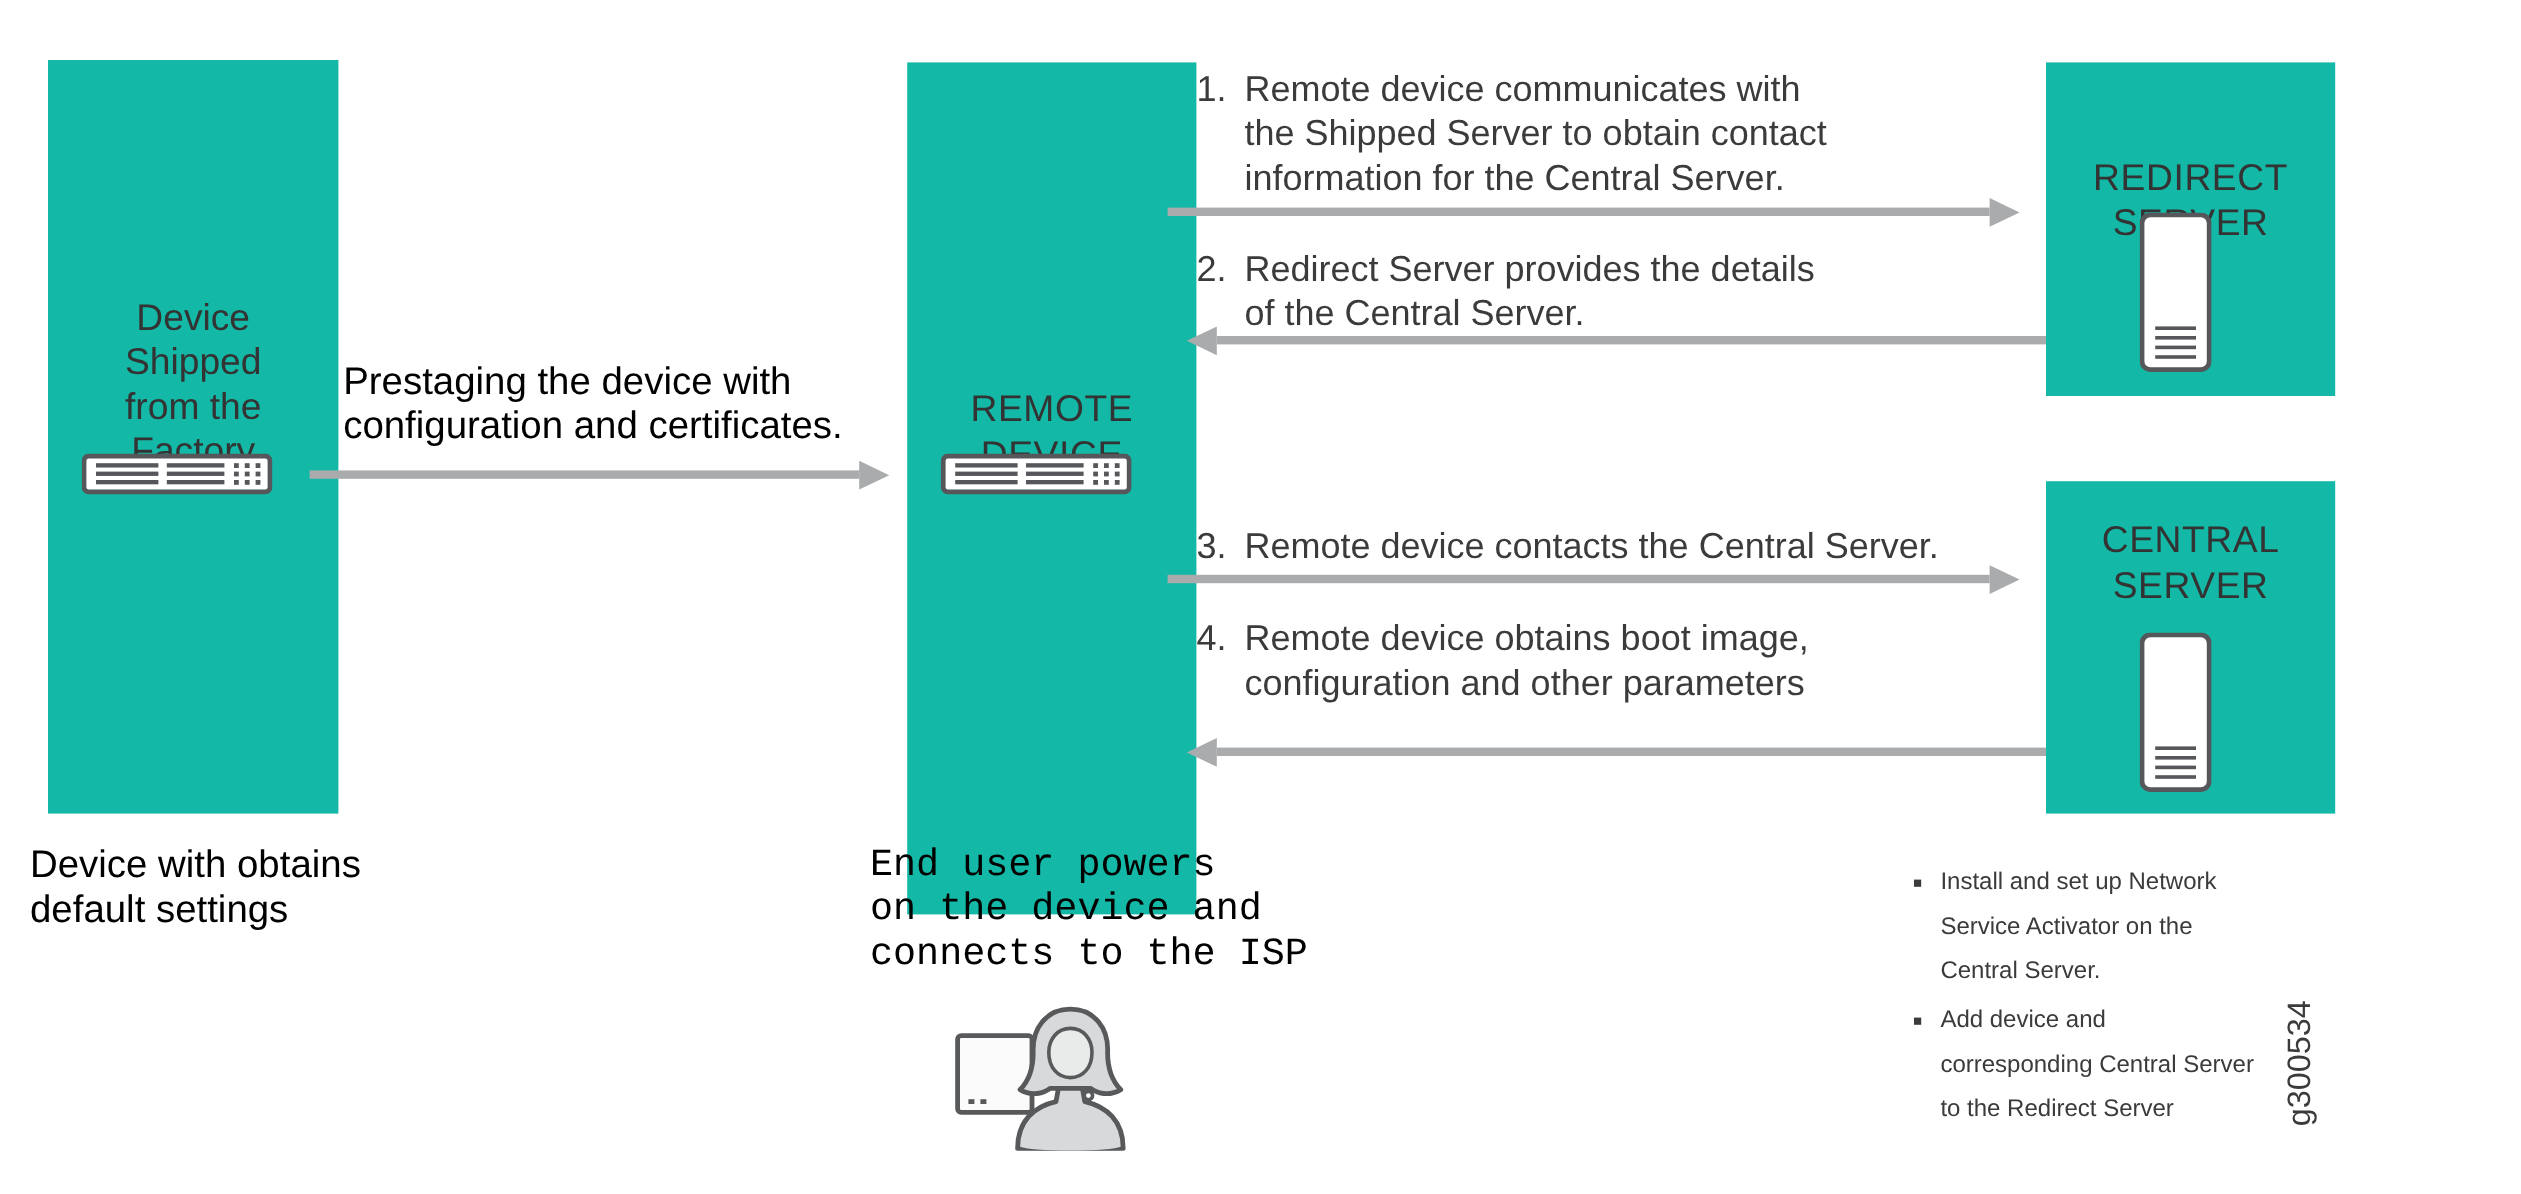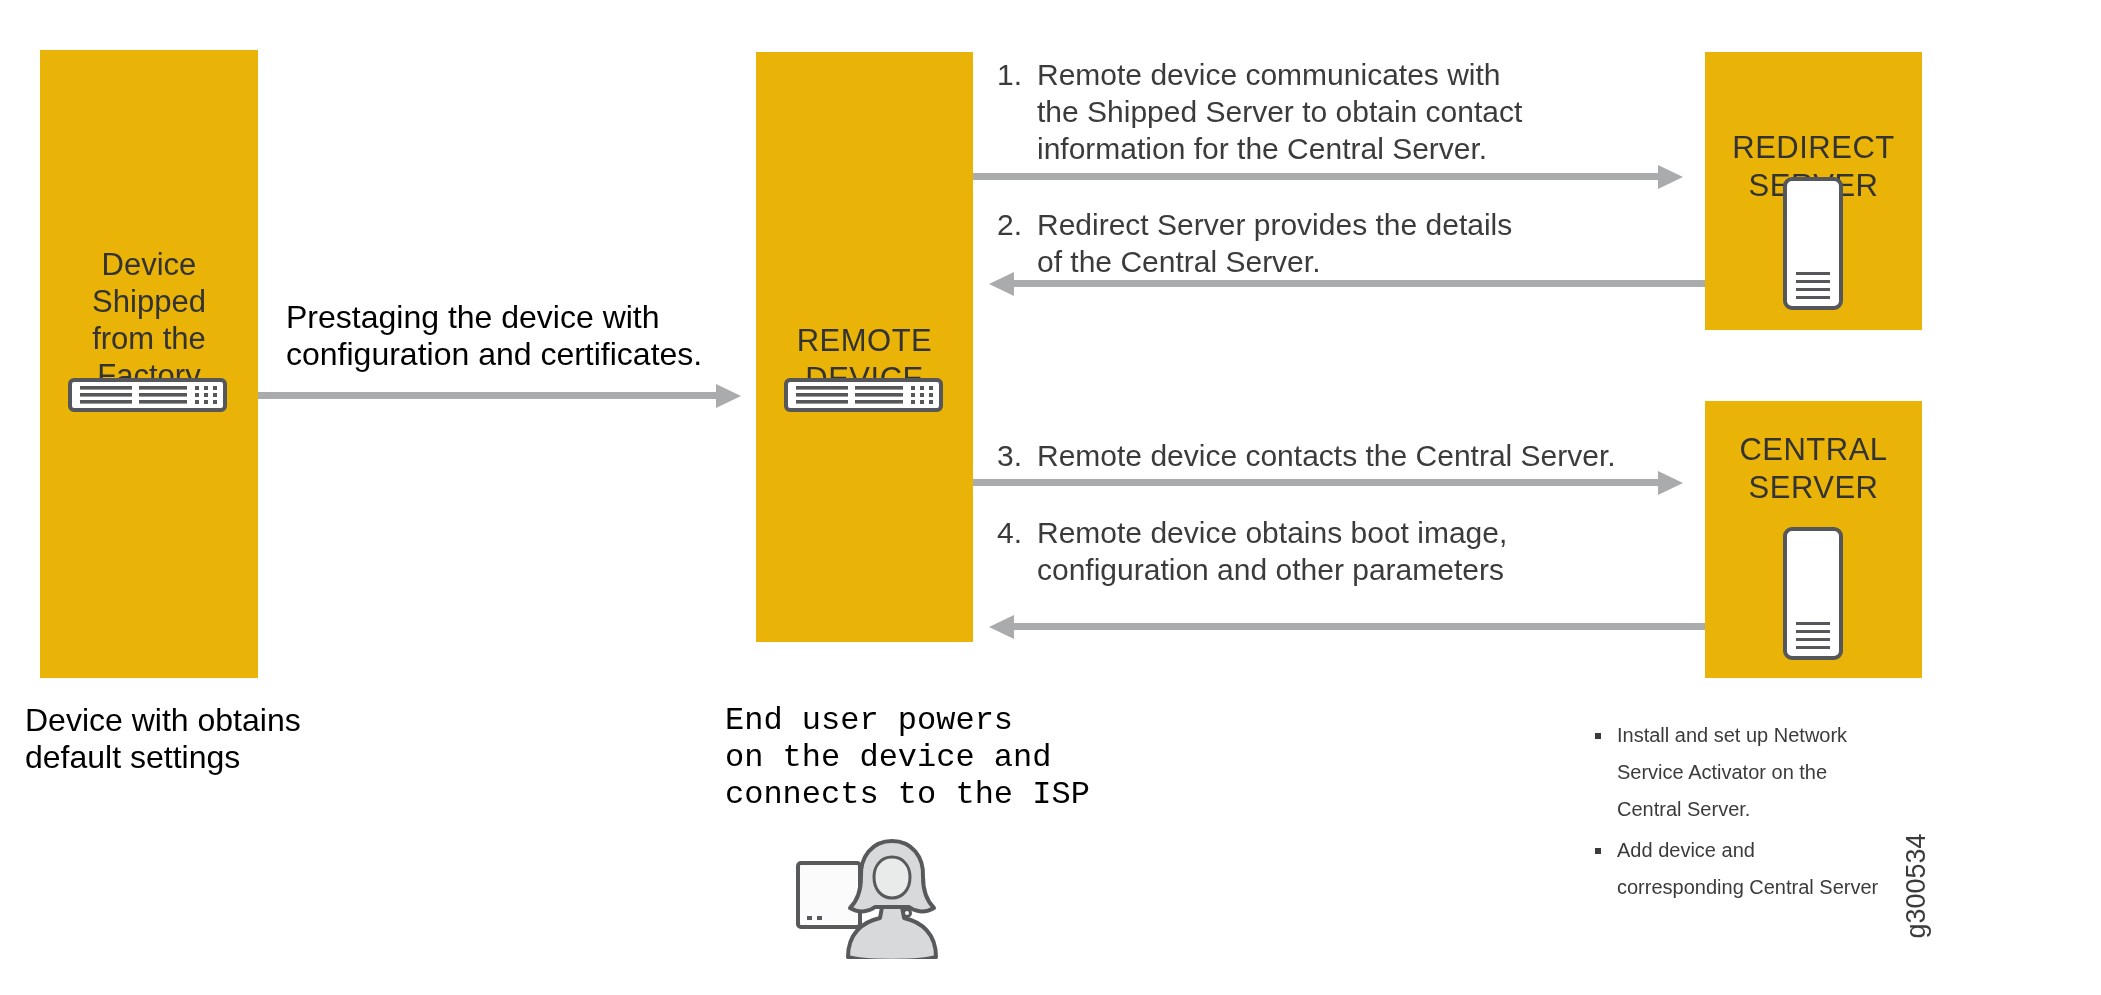--- a/index.html
+++ b/index.html
@@ -1,20 +1,20 @@
 <!DOCTYPE html>
 <html><head>
 <meta charset="utf-8">
 <style>
   html,body{margin:0;padding:0;background:#ffffff;}
   #stage{
     position:relative;width:2101px;height:995px;background:#ffffff;overflow:hidden;
     font-family:"Liberation Sans", sans-serif;color:#3b3b3c;
   }
-  .gbox{position:absolute;background:#eab308;}
+  .gbox{position:absolute;background:#14b8a6;padding-left:24px;}
   .box-label{position:absolute;left:0;right:0;text-align:center;
     font-size:31px;line-height:37px;color:#333333;}
   .box-label.caps{line-height:38px;letter-spacing:0.5px;}
   .box-label span{display:block;}
   .steptext{position:absolute;font-size:30px;line-height:37px;color:#3b3b3c;white-space:nowrap;}
   .steptext .num{display:inline-block;width:40px;vertical-align:top;}
   .steptext .slines{display:inline-block;vertical-align:top;}
   .steptext .slines span{display:block;}
   .freetext{position:absolute;font-size:32px;line-height:37px;color:#000000;white-space:nowrap;}
   .freetext span{display:block;}
@@ -61,21 +61,21 @@
         <rect x="127" y="15" width="4" height="4"></rect>
           <rect x="136" y="15" width="4" height="4"></rect>
           <rect x="145" y="15" width="4" height="4"></rect>
         <rect x="127" y="22" width="4" height="4"></rect>
           <rect x="136" y="22" width="4" height="4"></rect>
           <rect x="145" y="22" width="4" height="4"></rect>
       </g>
     </svg>
   </div>
 
-  <div class="gbox" style="left:756px;top:52px;width:217px;height:590px;">
+  <div class="gbox" style="left:756px;top:52px;width:217px;height:710px;">
     <div class="box-label caps" style="top:270px;">
       <span>REMOTE</span>
       <span>DEVICE</span>
     </div>
     <svg class="icon" style="left:28px;top:326px;" width="159" height="34" viewBox="0 0 159 34">
       <rect x="2" y="2" width="155" height="30" rx="4" fill="#ffffff" stroke="#55575a" stroke-width="4"></rect>
       <g fill="#55575a">
         <rect x="12" y="8" width="52" height="3.6"></rect>
           <rect x="12" y="15" width="52" height="3.6"></rect>
           <rect x="12" y="22" width="52" height="3.6"></rect>
@@ -194,18 +194,19 @@
     <div class="note-item">
       <span class="bullet"></span>
       <span class="nline">Install and set up Network</span>
       <span class="nline">Service Activator on the</span>
       <span class="nline">Central Server.</span>
     </div>
     <div class="note-item">
       <span class="bullet"></span>
       <span class="nline">Add device and</span>
       <span class="nline">corresponding Central Server</span>
+      <span class="nline">to the Redirect Server</span>
     </div>
   </div>
 
   <div class="watermark">g300534</div>
 
 </div>
 
 </body></html>

